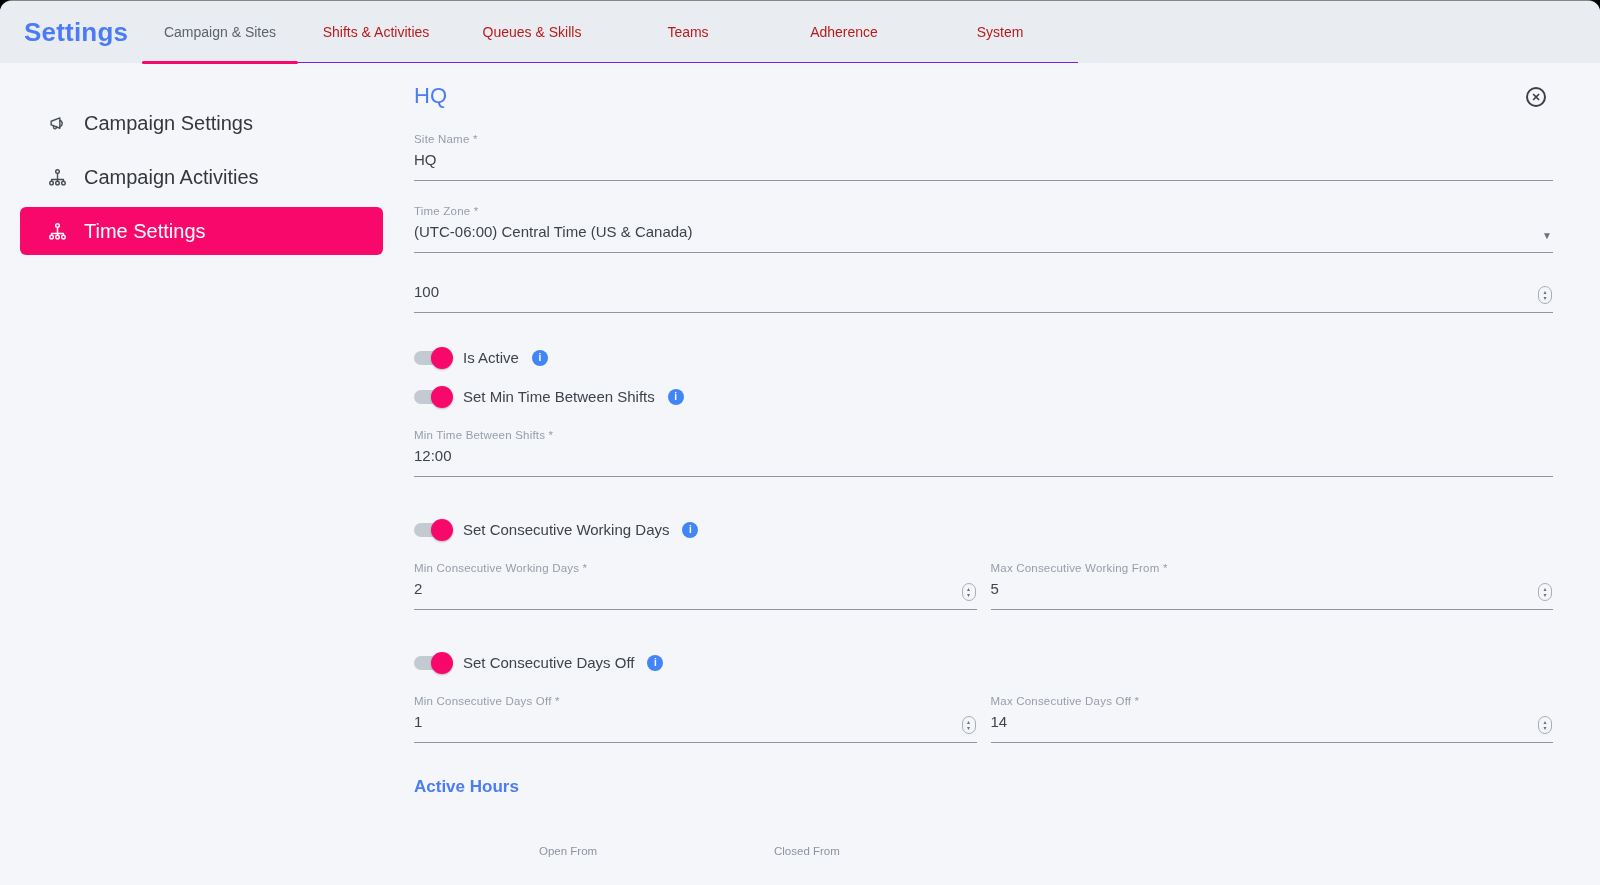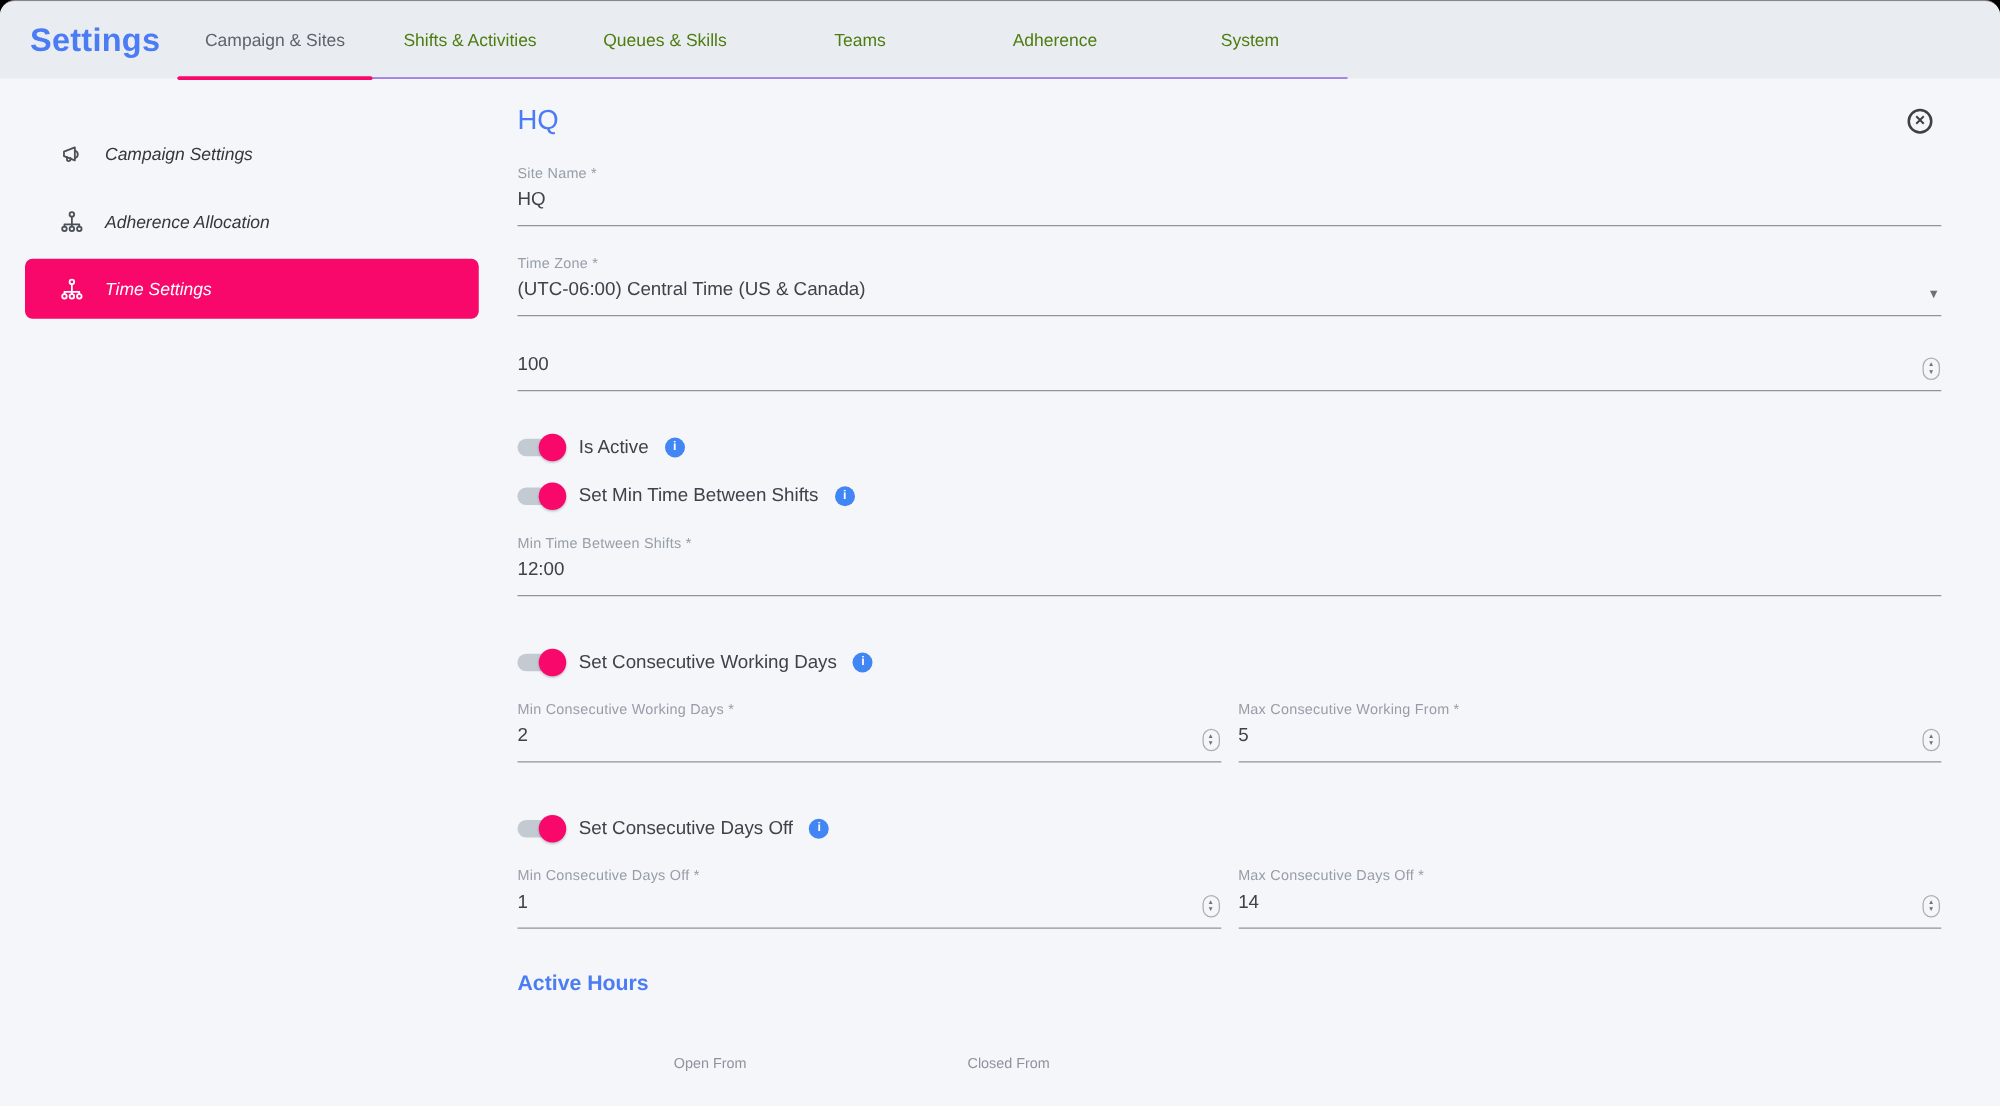--- a/index.html
+++ b/index.html
@@ -10,27 +10,27 @@
     display:flex;flex-direction:column;
     background:#f4f6f9;
     border-radius:12px 12px 0 0;
     overflow:hidden;
     border-top:1px solid rgba(0,0,0,.45);
   }
   
   .header{flex:0 0 62px;height:62px;background:#e9edf2;display:flex;align-items:stretch;padding-left:24px;}
   .header-title{font-size:26px;color:#4b7cf3;font-weight:600;letter-spacing:.2px;width:118px;display:flex;align-items:center;text-align:right;}
   .tabs{display:flex;border-bottom:1px solid #6d28d9;height:100%;}
-  .tab{width:156px;display:flex;align-items:center;justify-content:center;position:relative;color:#4d7c0f;font-size:14px;cursor:pointer;}
+  .tab{width:156px;display:flex;align-items:center;justify-content:center;position:relative;color:#b91c1c;font-size:14px;cursor:pointer;}
   .tab.active{color:#5d636c;}
   .tab.active::after{content:"";position:absolute;left:0;right:0;bottom:-2px;height:3px;background:#f8086b;border-radius:2px;}
   
   .body{flex:1;display:flex;background:#f4f6f9;overflow:hidden;}
   .sidebar{flex:0 0 395px;width:395px;padding-top:30px;}
-  .side-item{height:48px;margin:6px 12px 6px 20px;display:flex;align-items:center;gap:17px;padding-left:28px;border-radius:6px;color:#34383e;font-size:14px;font-weight:500;cursor:pointer;font-style:italic;}
+  .side-item{height:48px;margin:6px 12px 6px 20px;display:flex;align-items:center;gap:17px;padding-left:28px;border-radius:6px;color:#34383e;font-size:20px;font-weight:500;cursor:pointer;}
   .side-item .icn{width:19px;height:19px;display:flex;align-items:center;justify-content:center;color:#4a4f56;}
   .side-item .icn svg{width:19px;height:19px;stroke:currentColor;fill:none;stroke-width:1.8;stroke-linecap:round;stroke-linejoin:round;}
   .side-item.active{background:#f8086b;color:#fff;}
   .side-item.active .icn{color:#fff;}
   
   .content{flex:1;position:relative;padding:0 47px 0 19px;}
   .page-title{margin-top:20px;font-size:22px;color:#4b7cf3;font-weight:500;}
   .close-btn{position:absolute;top:24px;right:54px;width:20px;height:20px;border:2px solid #3c4148;border-radius:50%;display:flex;align-items:center;justify-content:center;color:#3c4148;font-size:11px;font-weight:700;cursor:pointer;line-height:1;}
   .field{margin-top:24px;position:relative;}
   .field label{font-size:11.5px;color:#979da8;display:block;letter-spacing:.2px;}
@@ -88,21 +88,21 @@
       <div class="side-item">
         <span class="icn">
           <svg viewBox="0 0 24 24">
               <circle cx="12" cy="4.5" r="2.3"></circle>
               <circle cx="4.5" cy="19" r="2.3"></circle>
               <circle cx="12" cy="19" r="2.3"></circle>
               <circle cx="19.5" cy="19" r="2.3"></circle>
               <path d="M12 6.8v3.7M12 12.8v3.9M4.5 16.7v-2.2h15v2.2M12 10.5v2.3"></path>
             </svg>
         </span>
-        <span>Adherence Allocation</span>
+        <span>Campaign Activities</span>
       </div>
       <div class="side-item active">
         <span class="icn">
           <svg viewBox="0 0 24 24">
               <circle cx="12" cy="4.5" r="2.3"></circle>
               <circle cx="4.5" cy="19" r="2.3"></circle>
               <circle cx="12" cy="19" r="2.3"></circle>
               <circle cx="19.5" cy="19" r="2.3"></circle>
               <path d="M12 6.8v3.7M12 12.8v3.9M4.5 16.7v-2.2h15v2.2M12 10.5v2.3"></path>
             </svg>

